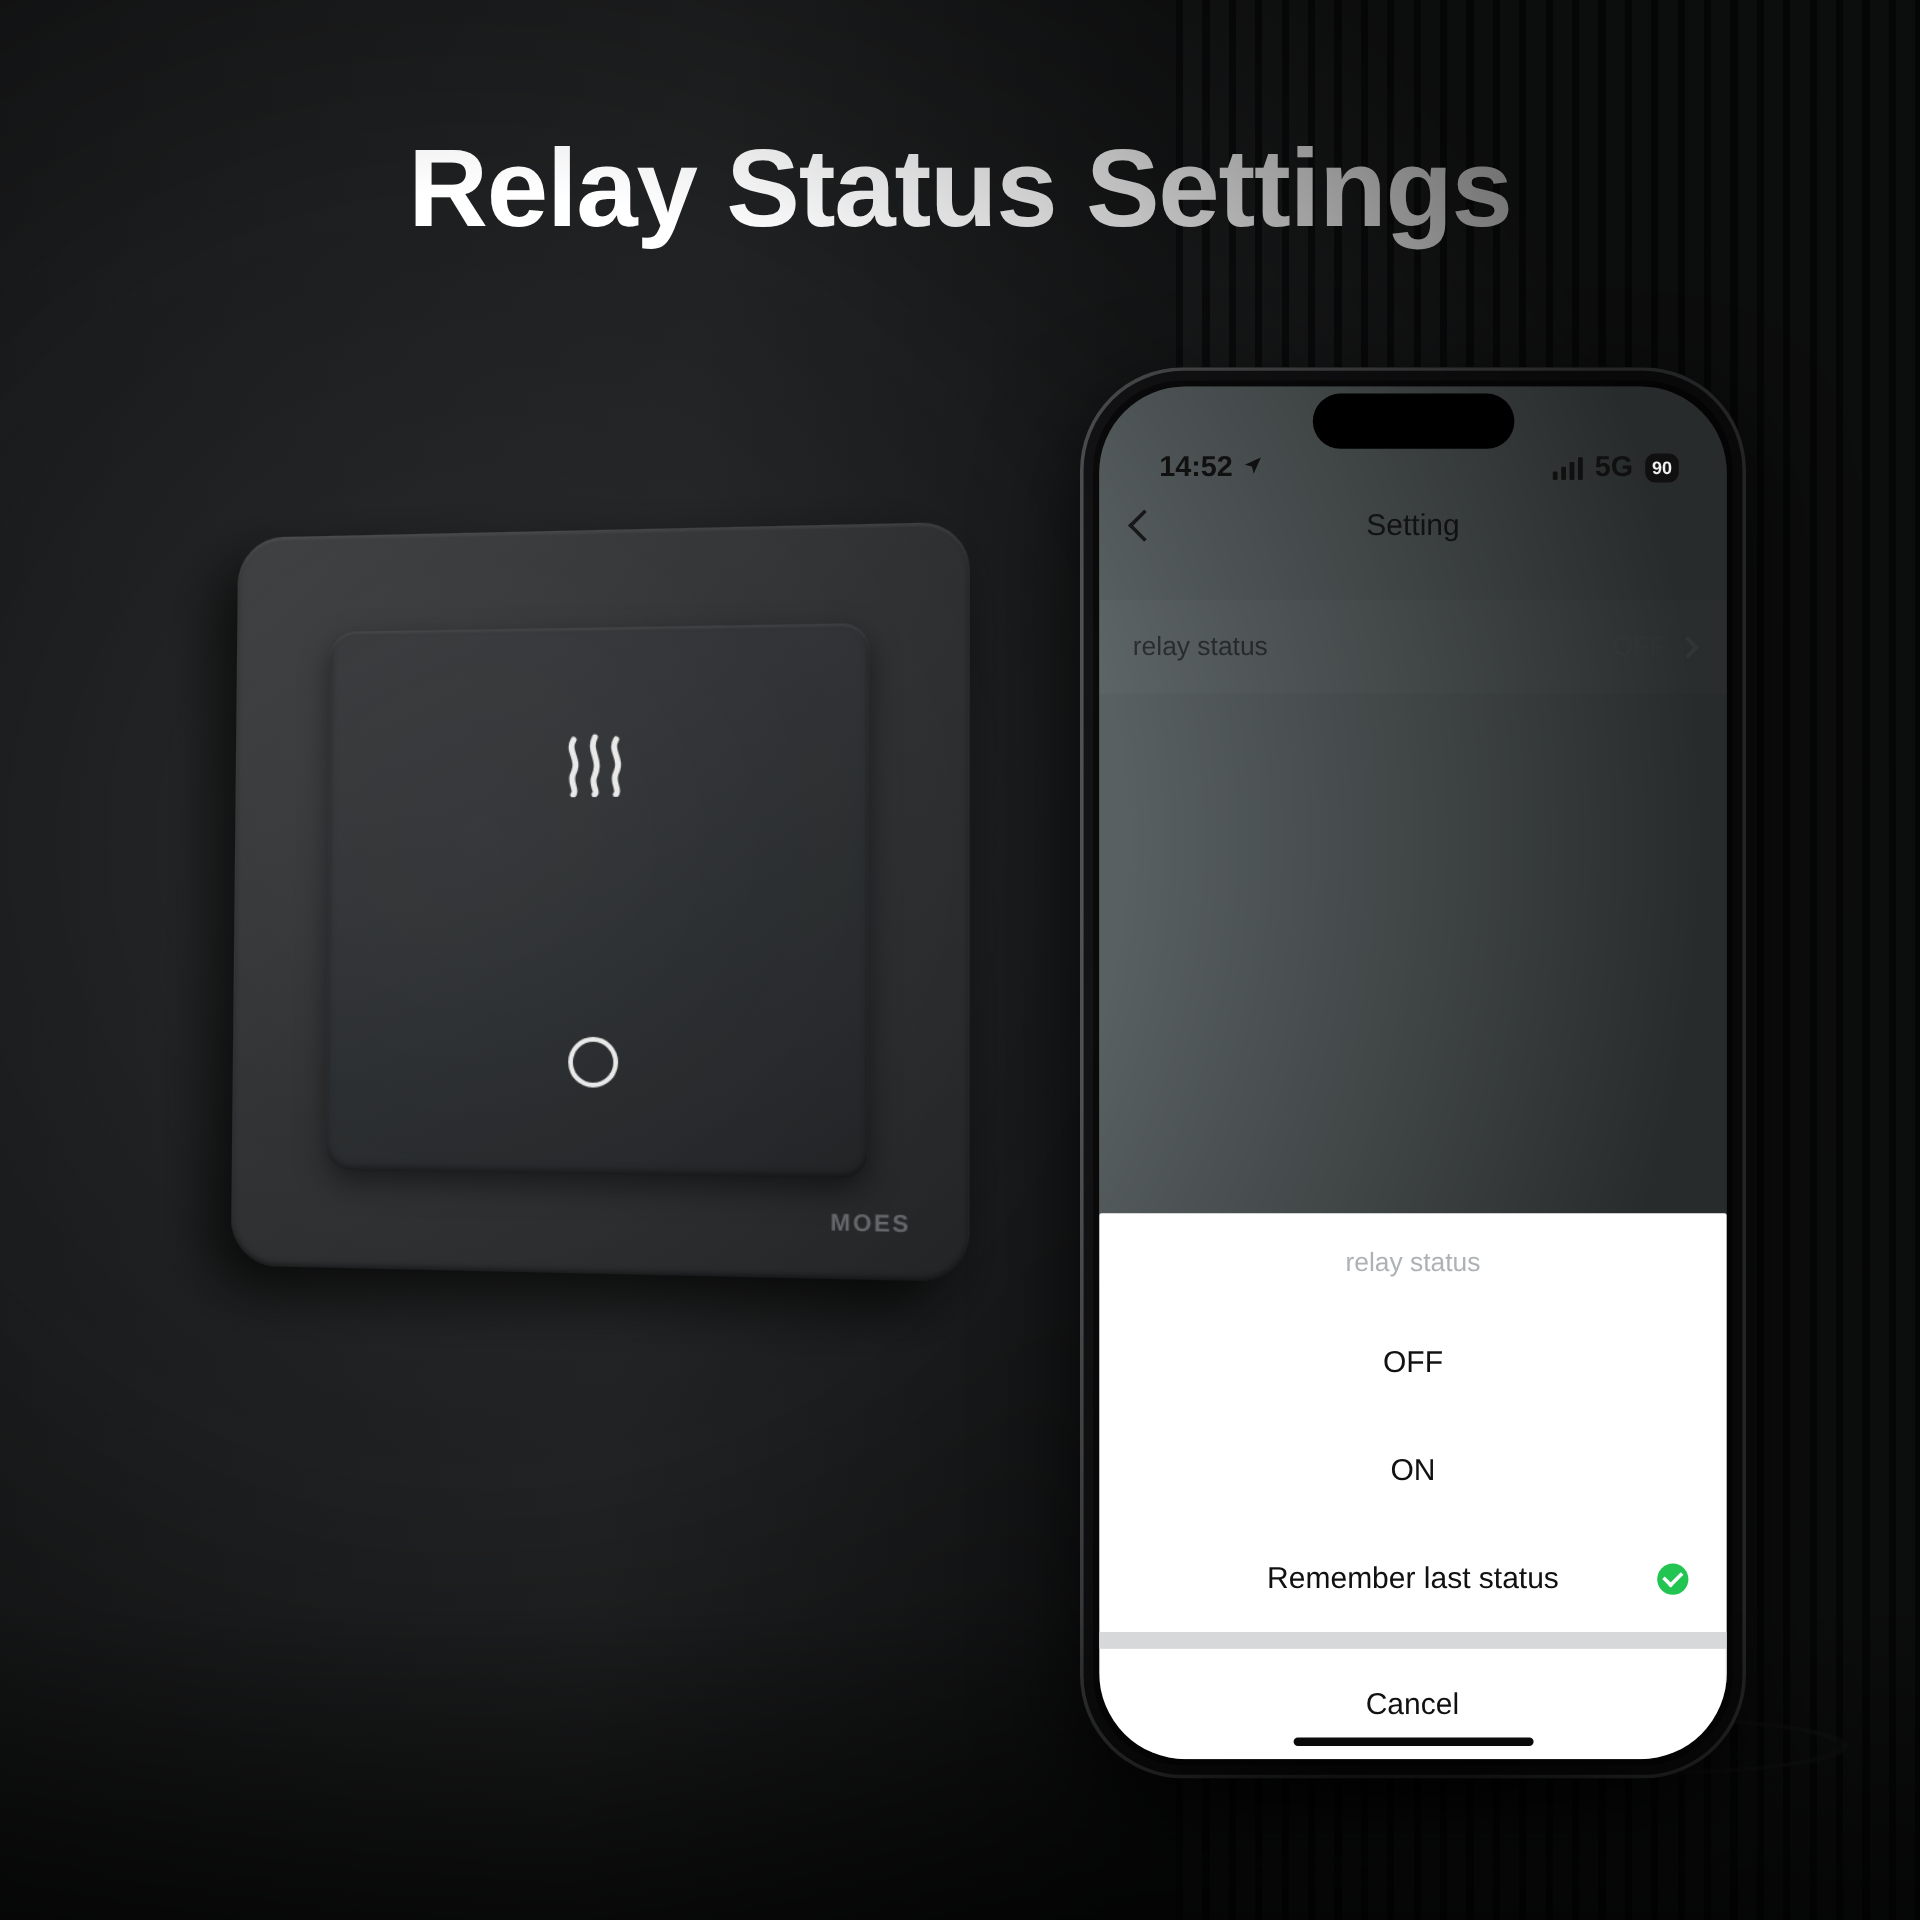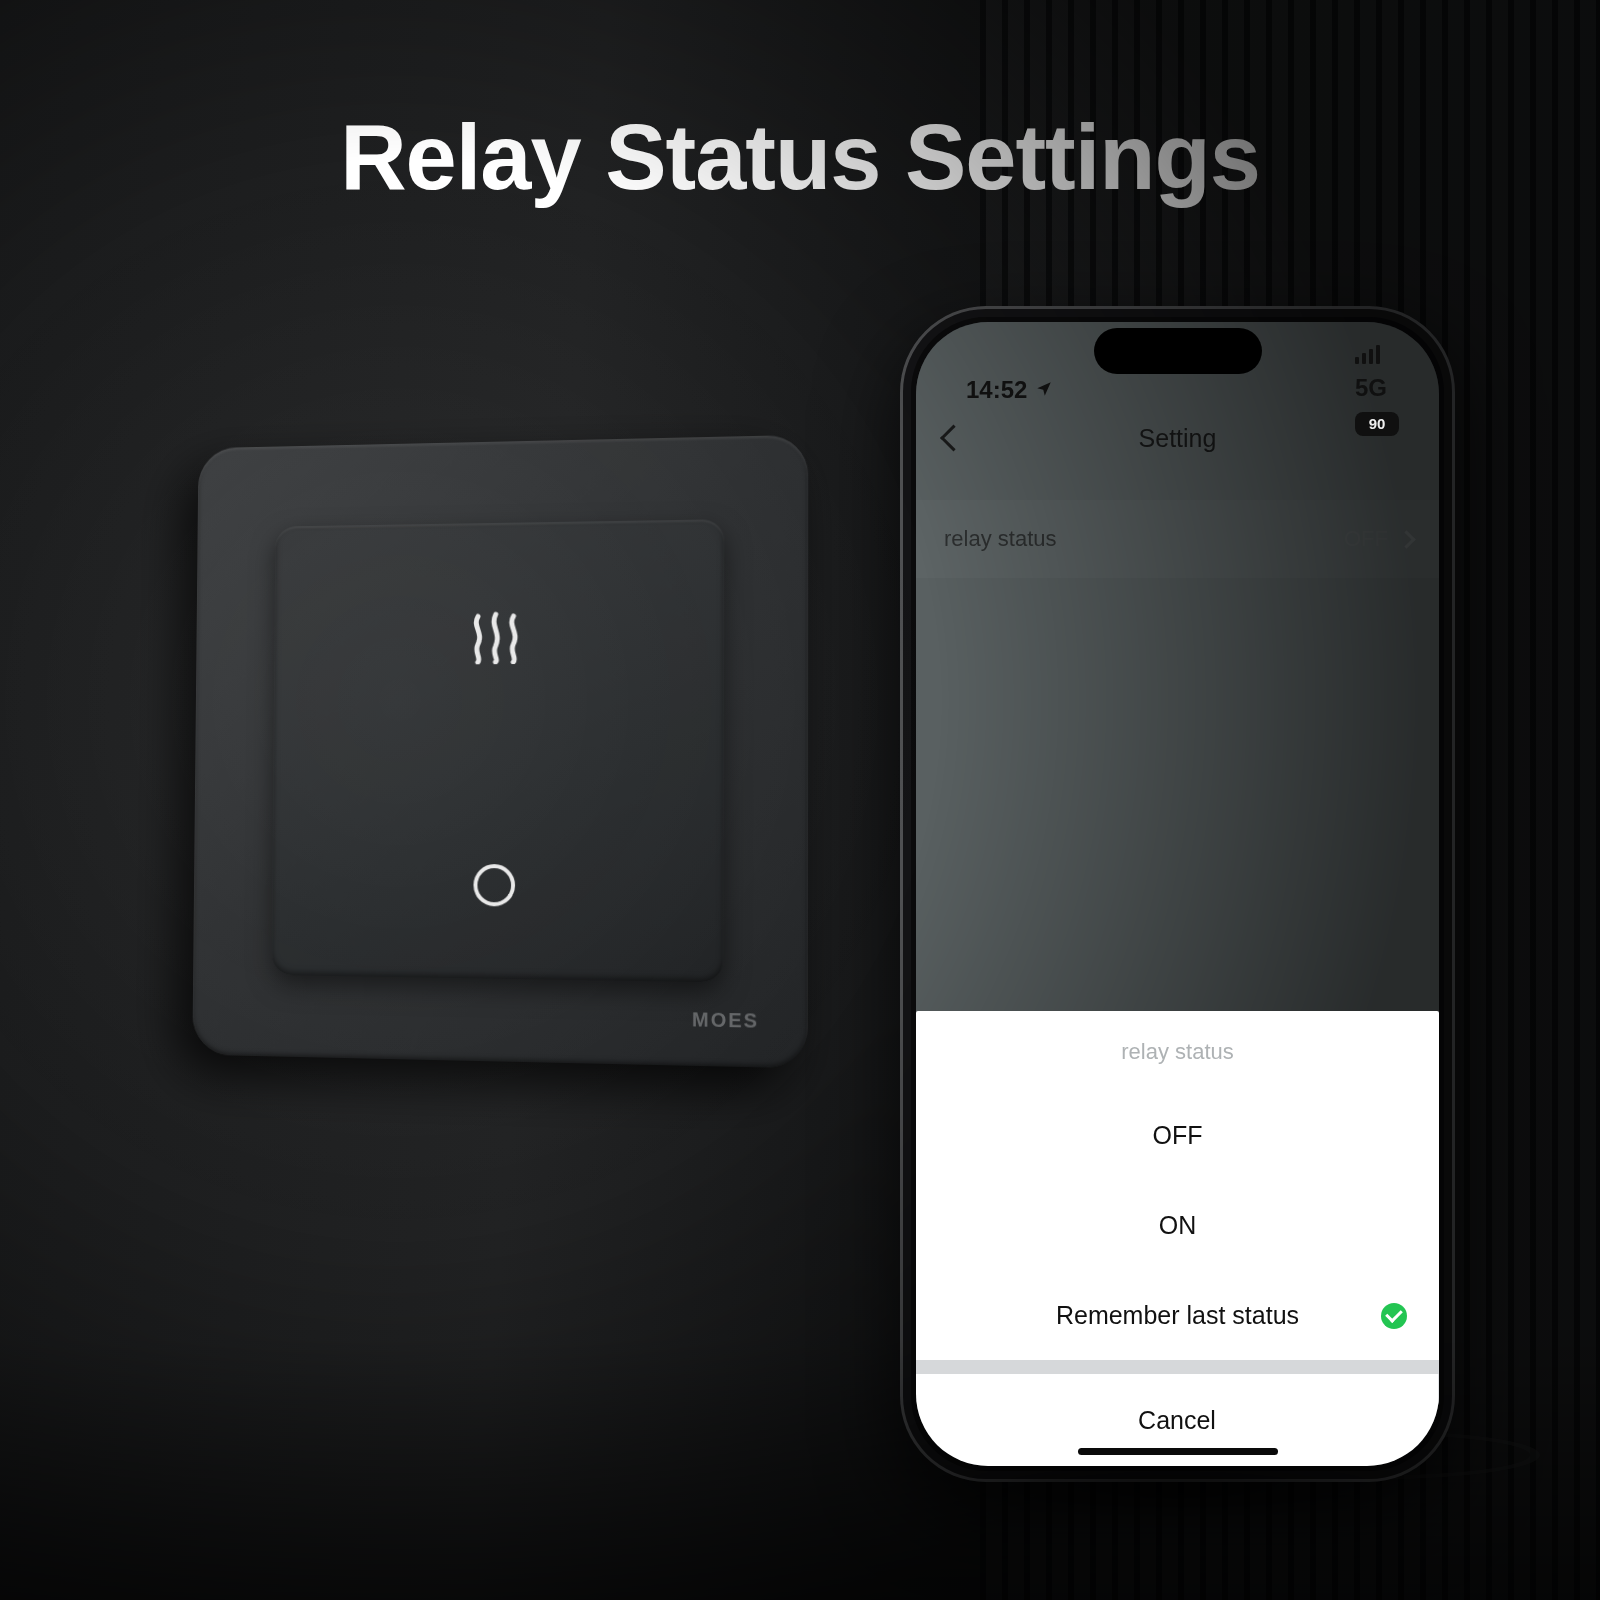--- a/index.html
+++ b/index.html
@@ -163,26 +163,26 @@
     display: flex;
     align-items: center;
     justify-content: space-between;
     padding: 28px 40px 0 50px;
     color: #101010;
     font-weight: 600;
     font-size: 24px;
     z-index: 20;
   }
   .status-left { display: flex; align-items: center; gap: 8px; }
-  .status-right { display: flex; gap: 10px; flex-direction: column; }
+  .status-right { display: flex; align-items: center; gap: 10px; }
   .sig-bars { display: inline-flex; align-items: flex-end; gap: 3px; }
   .sig-bars i { width: 4px; background: #101010; display: inline-block; border-radius: 1px; }
   .batt {
     display: inline-flex; align-items: center; justify-content: center;
-    width: 44px; height: 24px; border-radius: 8px;
+    width: 28px; height: 24px; border-radius: 8px;
     background: #101010; color: #f0f0f0; font-size: 15px; font-weight: 700;
   }
 
   
   .app-header {
     position: absolute;
     top: 84px; left: 0; right: 0;
     height: 64px;
     display: flex;
     align-items: center;

